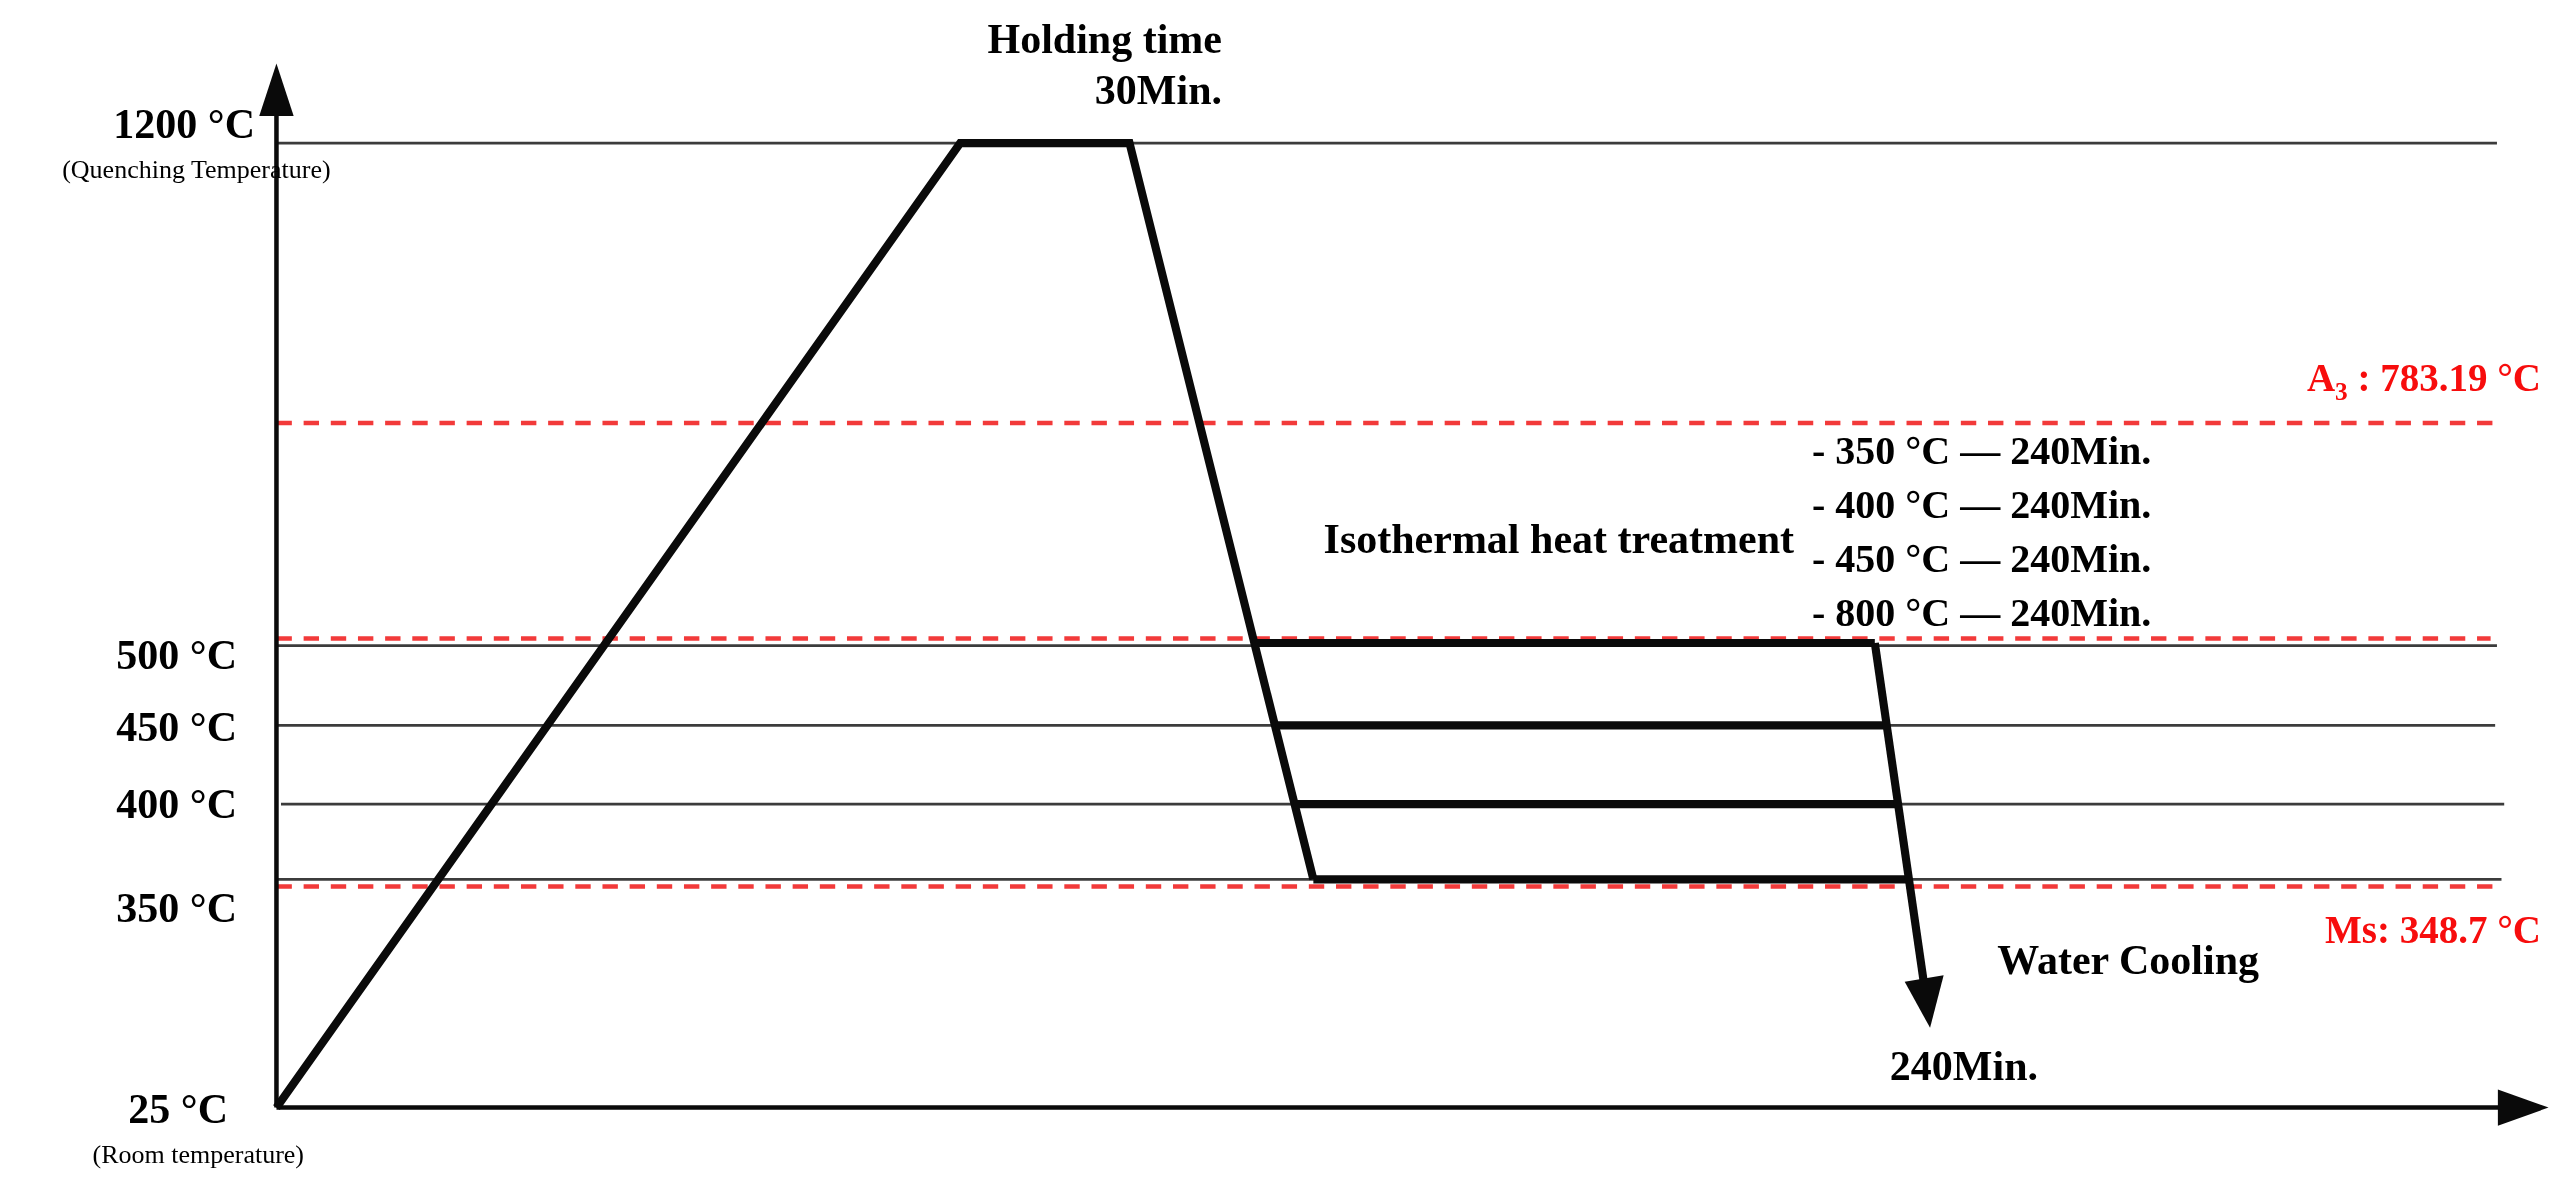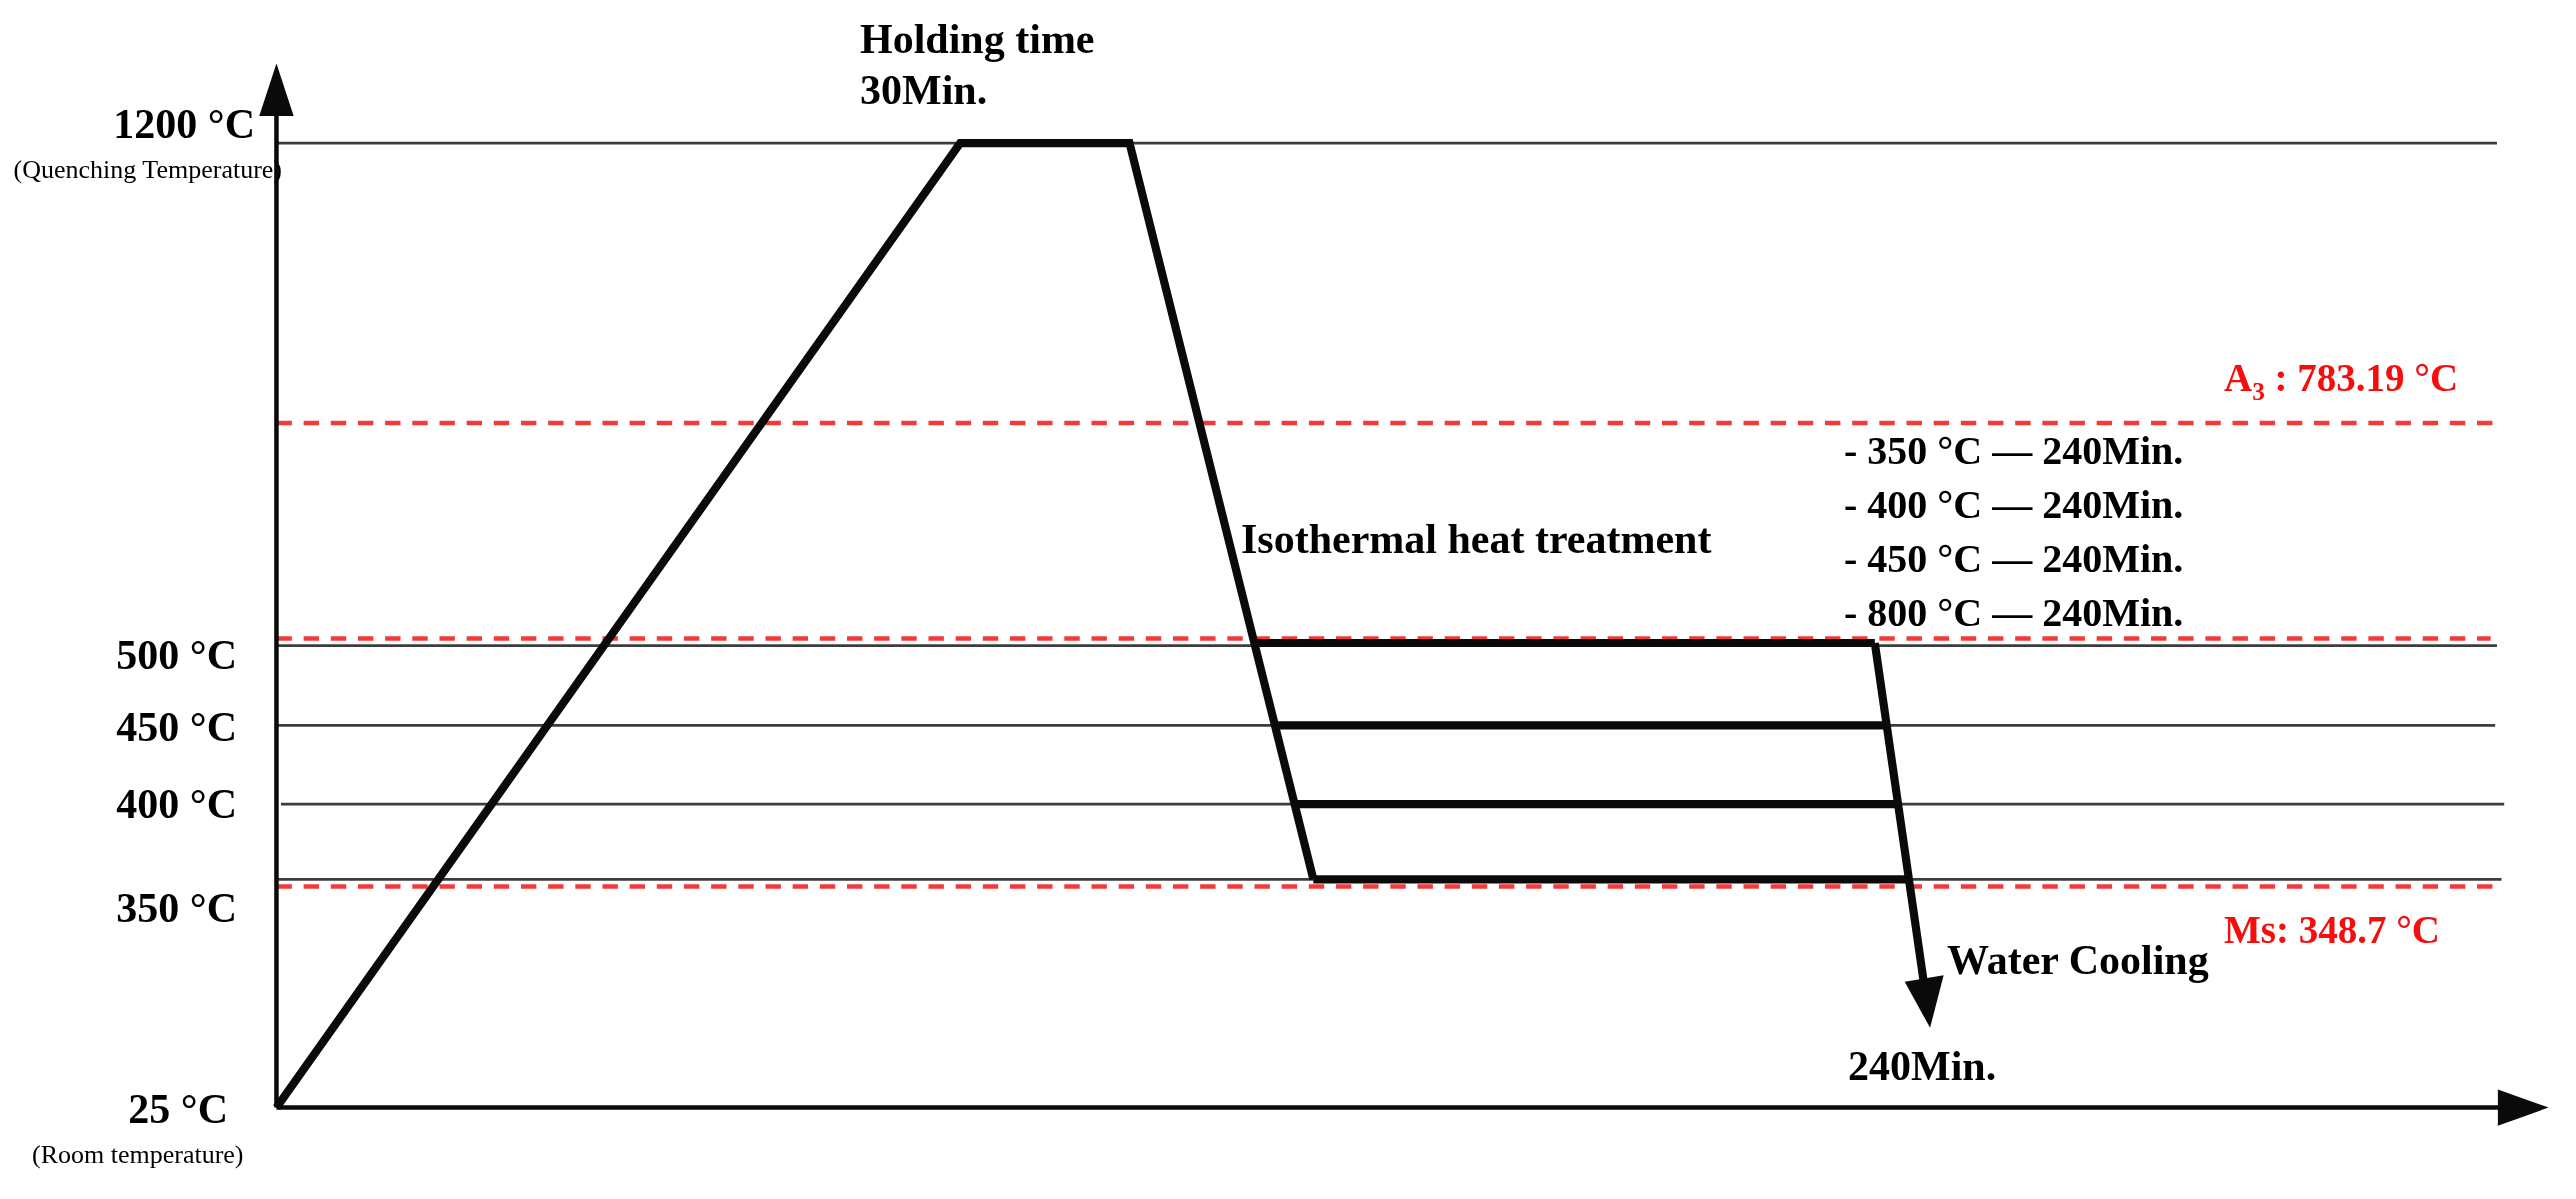--- a/index.html
+++ b/index.html
@@ -16,21 +16,21 @@
     width:2576px;
     height:1199px;
     background:var(--background);
     font-family:"Liberation Serif","DejaVu Serif",serif;
     color:#000;
     overflow:hidden;
   }
   .canvas svg{position:absolute;left:0;top:0;width:2576px;height:1199px;}
   .lbl{position:absolute;white-space:nowrap;}
   .b{font-weight:700;}
-  .c{text-align:left;}
+  .c{text-align:right;}
   .r{text-align:right;}
   .f46{font-size:42px;line-height:51px;}
   .f48{font-size:39px;line-height:54px;}
   .f44{font-size:40px;line-height:54px;}
   .f29{font-size:26px;line-height:34px;}
   .red{color:var(--red-text);}
   .thin{stroke:var(--thin-line);stroke-width:3;}
   .thick{stroke:var(--line-black);stroke-width:9;fill:none;}
   .axis{stroke:var(--line-black);stroke-width:5;}
   .reddash{stroke:var(--red-dash);stroke-width:5;stroke-dasharray:17 13;}
@@ -81,21 +81,21 @@
   <div class="lbl b f46 r" style="left:54px;top:702px;width:183px;">450 °C</div>
   <div class="lbl b f46 r" style="left:54px;top:779px;width:183px;">400 °C</div>
   <div class="lbl b f46 r" style="left:54px;top:851px;width:183px;margin-top:32px;">350 °C</div>
   <div class="lbl b f46 r" style="left:50px;top:1084px;width:178px;">25 °C</div>
   <div class="lbl f29 c" style="left:32px;top:1138px;width:272px;">(Room temperature)</div>
 
   <div class="lbl b f48 c red" style="left:2224px;top:351px;width:317px;"><span>A</span><sub>3</sub><span> : 783.19 °C</span></div>
   <div class="lbl b f48 c red" style="left:2224px;top:903px;width:317px;">Ms: 348.7 °C</div>
 
   <div class="lbl b f46 c" style="left:1241px;top:514px;width:553px;">Isothermal heat treatment</div>
-  <div class="lbl b f44" style="left:1812px;top:424px;margin-left:32px;">
+  <div class="lbl b f44" style="left:1812px;top:424px;">
     <div>- 350 °C — 240Min.</div>
     <div>- 400 °C — 240Min.</div>
     <div>- 450 °C — 240Min.</div>
     <div>- 800 °C — 240Min.</div>
   </div>
 
   <div class="lbl b f46 c" style="left:1947px;top:935px;width:312px;">Water Cooling</div>
   <div class="lbl b f46 c" style="left:1848px;top:1041px;width:190px;">240Min.</div>
 
 </div>

